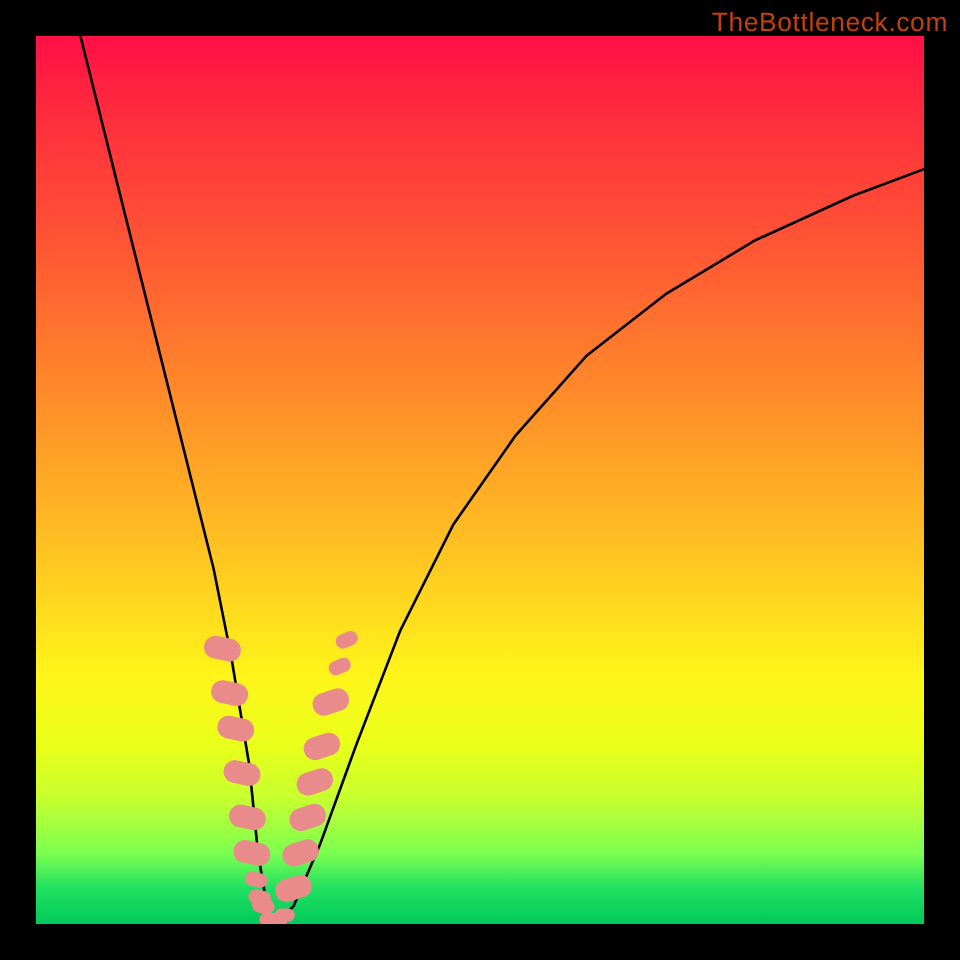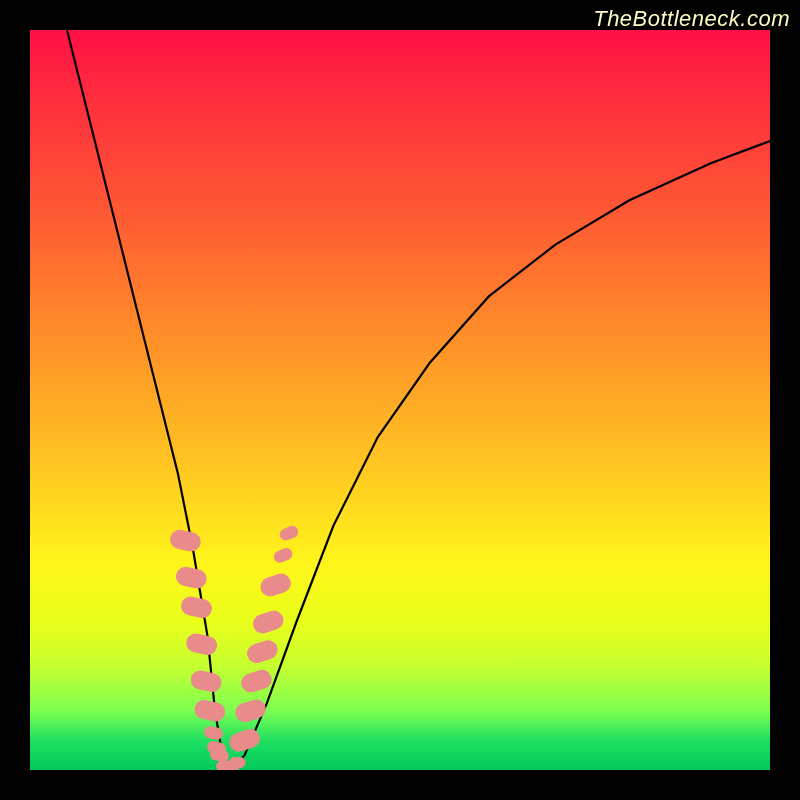--- a/index.html
+++ b/index.html
@@ -14,26 +14,25 @@
   .frame {
     position: relative;
     width: 800px;
     height: 800px;
     background: #000;
   }
   .watermark {
     position: absolute;
     top: 6px;
     right: 10px;
-    color: #fef9c3;
+    color: #c2410c;
     font-size: 22px;
     font-weight: 500;
     letter-spacing: 0.5px;
     user-select: none;
-    font-style: italic;
   }
   .plot {
     position: absolute;
     left: 30px;
     top: 30px;
     width: 740px;
     height: 740px;
     
     background: linear-gradient(
       to bottom,

